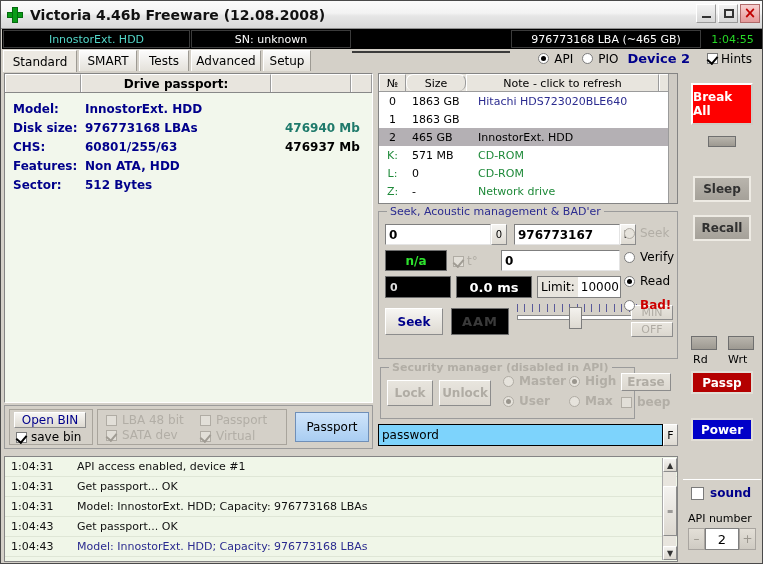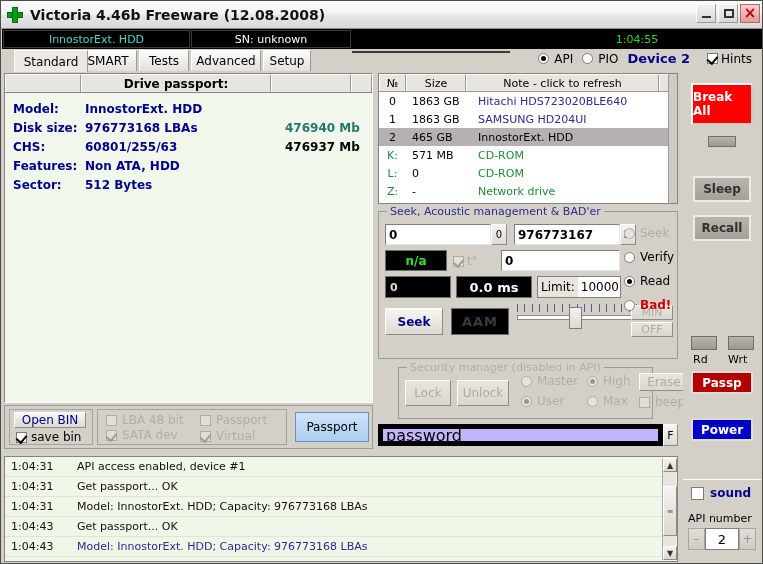--- a/index.html
+++ b/index.html
@@ -45,21 +45,21 @@
   .st-time{flex:1;color:#26d826;border:none;justify-content:center;}
 
   
   .tabrow{position:absolute;left:2px;top:49px;width:759px;height:21px;}
   .tab{position:absolute;top:0;height:21px;box-sizing:border-box;
        background:linear-gradient(to bottom,#fbfbfb,#e4e1da);
        border:1px solid #9d9a93;border-bottom:none;
        border-top-color:#ffffff;border-left-color:#ffffff;
        display:flex;align-items:center;justify-content:center;color:#000;font-size:12px;}
   .tab.active{background:#ece9e2;border-color:#9d9a93;border-top-color:#fff;border-left-color:#fff;
-              font-weight:normal;z-index:3;height:22px;top:0;margin-left:11px;}
+              font-weight:normal;z-index:3;height:22px;top:0;}
   .api-area{position:absolute;right:10px;top:50px;display:flex;align-items:center;gap:5px;font-size:12px;}
   .radio{width:11px;height:11px;border-radius:50%;border:1px solid #7c7c7c;
          background:#fff;box-sizing:border-box;position:relative;display:inline-block;flex:0 0 auto;}
   .radio.on::after{content:"";position:absolute;left:2px;top:2px;width:5px;height:5px;border-radius:50%;background:#000;}
   .radio.dis{border-color:#b0aca4;background:#e6e3dc;}
   .radio.dis.on::after{background:#9a968e;}
   .devlbl{color:#00008b;font-weight:bold;font-size:13px;margin-left:4px;}
   .hints{display:flex;align-items:center;gap:3px;margin-left:12px;font-size:12px;color:#000;}
   .chk{width:11px;height:11px;border:1px solid #7a7a7a;background:#fff;box-sizing:border-box;position:relative;
        display:inline-block;flex:0 0 auto;}
@@ -93,21 +93,21 @@
   .dl-c1{width:60px;padding-left:6px;color:#000;}
   .dl-c2{flex:1;padding-left:6px;}
   .dl-scroll{position:absolute;right:0;top:0;width:9px;height:100%;background:#cfcbc4;border-left:1px solid #9b9b9b;box-sizing:border-box;}
 
   
   .group{position:absolute;border:1px solid #9b9b9b;box-sizing:border-box;}
   .group > .legend{position:absolute;top:-7px;left:8px;background:#d4d0c8;padding:0 3px;font-size:11px;color:#2b2b8f;}
   .group.dis > .legend{color:#b2aea6;}
 
   .seekgrp{left:377px;top:210px;width:300px;height:148px;}
-  .secgrp{left:397px;top:366px;width:255px;height:52px;}
+  .secgrp{left:379px;top:366px;width:255px;height:52px;font-weight:bold;}
 
   .tfield{background:#fff;border:1px solid #7f7f7f;border-right-color:#e4e4e4;border-bottom-color:#e4e4e4;
           box-sizing:border-box;font-size:12px;font-weight:bold;color:#000;display:flex;align-items:center;padding-left:3px;}
   .smallbtn{background:linear-gradient(to bottom,#f6f5f2,#dedad2);border:1px solid #8c8c8c;
             border-top-color:#fff;border-left-color:#fff;box-sizing:border-box;
             display:flex;align-items:center;justify-content:center;font-size:10px;color:#000;}
   .lcd{background:#000;border:1px solid #6e6e6e;box-sizing:border-box;display:flex;align-items:center;
        justify-content:center;font-weight:bold;}
   .lcd.green{color:#2ee22e;font-size:12px;}
   .lcd.white{color:#fff;font-size:13px;}
@@ -126,22 +126,22 @@
   .aam-ticks i{width:1px;height:8px;background:#5a5a9a;display:block;}
   .aam-track{position:absolute;left:0;top:11px;width:100%;height:5px;background:#fff;border:1px solid #8a8a8a;box-sizing:border-box;}
   .aam-thumb{position:absolute;left:43%;top:3px;width:13px;height:22px;
              background:linear-gradient(to bottom,#f4f2ee,#ddd9d1);border:1px solid #7c7c7c;box-sizing:border-box;}
 
   .aam-lcd{background:#000;border:1px solid #6e6e6e;box-sizing:border-box;
            display:flex;align-items:center;justify-content:center;color:#3a3a3a;font-weight:bold;font-size:13px;letter-spacing:1px;}
 
   
   .pwdrow{position:absolute;left:377px;top:423px;width:300px;height:22px;display:flex;}
-  .pwdbox{flex:1;background:#c4b5fd;border:5px solid #000000;box-sizing:border-box;display:flex;align-items:center;
-          padding-left:3px;font-size:16px;color:#000;}
+  .pwdbox{flex:1;background:#7dd3fc;border:1px solid #000000;box-sizing:border-box;display:flex;align-items:center;
+          padding-left:3px;font-size:12px;color:#000;}
   .pwdF{width:15px;background:linear-gradient(to bottom,#f6f5f2,#dedad2);border:1px solid #8c8c8c;
         border-top-color:#fff;border-left-color:#fff;box-sizing:border-box;display:flex;align-items:center;
         justify-content:center;font-size:11px;color:#000;}
 
   
   .botctl{position:absolute;left:3px;top:404px;width:369px;height:44px;
           border:1px solid #9b9b9b;box-sizing:border-box;background:#d4d0c8;}
   .ctl-sub{position:absolute;border:1px solid #a8a49c;box-sizing:border-box;}
 
   
@@ -203,20 +203,21 @@
       <div class="tb-btn close">
           <div class="tb-close-g">×</div>
         </div>
     </div>
   </div>
 
   <div class="statusbar">
     <div class="st-cell st-model">InnostorExt. HDD</div>
     <div class="st-cell st-sn">SN: unknown</div>
     <div class="st-cell st-fw">Fw: unknown</div>
+    <div class="st-cell st-lba">976773168 LBA (~465 GB)</div>
     <div class="st-cell st-time">1:04:55</div>
   </div>
 
   <div class="tabrow">
     <div class="tab active" style="left:0;width:74px;">Standard</div>
     <div class="tab" style="left:76px;width:58px;">SMART</div>
     <div class="tab" style="left:136px;width:50px;">Tests</div>
     <div class="tab" style="left:188px;width:70px;">Advanced</div>
     <div class="tab" style="left:260px;width:48px;">Setup</div>
   </div>
@@ -263,34 +264,33 @@
       <div class="pp-row">
         <span class="pp-lab">Sector:</span>
         <span class="pp-val">512 Bytes</span>
       </div>
     </div>
   </div>
 
   <div class="devlist">
     <div class="dl-head">
       <div class="dl-h dl-c0">№</div>
-      <div class="dl-h dl-c1" style="justify-content:center;padding:8px;">Size</div>
+      <div class="dl-h dl-c1" style="justify-content:center;padding:8px;border-radius:7px;">Size</div>
       <div class="dl-h dl-c2" style="justify-content:center;padding:0;">Note - click to refresh</div>
       <div class="dl-h" style="width:18px;"></div>
     </div>
     <div>
       <div class="dl-row">
         <span class="dl-c0">0</span>
         <span class="dl-c1">1863 GB</span>
         <span class="dl-c2" style="color:#2b2b8f">Hitachi HDS723020BLE640</span>
       </div>
       <div class="dl-row">
         <span class="dl-c0">1</span>
         <span class="dl-c1">1863 GB</span>
-        <span class="dl-c2" style="color:#2b2b8f">SAMSUNG HD204UI</span>
       </div>
       <div class="dl-row sel">
         <span class="dl-c0">2</span>
         <span class="dl-c1">465 GB</span>
         <span class="dl-c2" style="color:#000">InnostorExt. HDD</span>
       </div>
       <div class="dl-row">
         <span class="dl-c0" style="color:#1f8a3a">K:</span>
         <span class="dl-c1">571 MB</span>
         <span class="dl-c2" style="color:#1f8a3a">CD-ROM</span>

